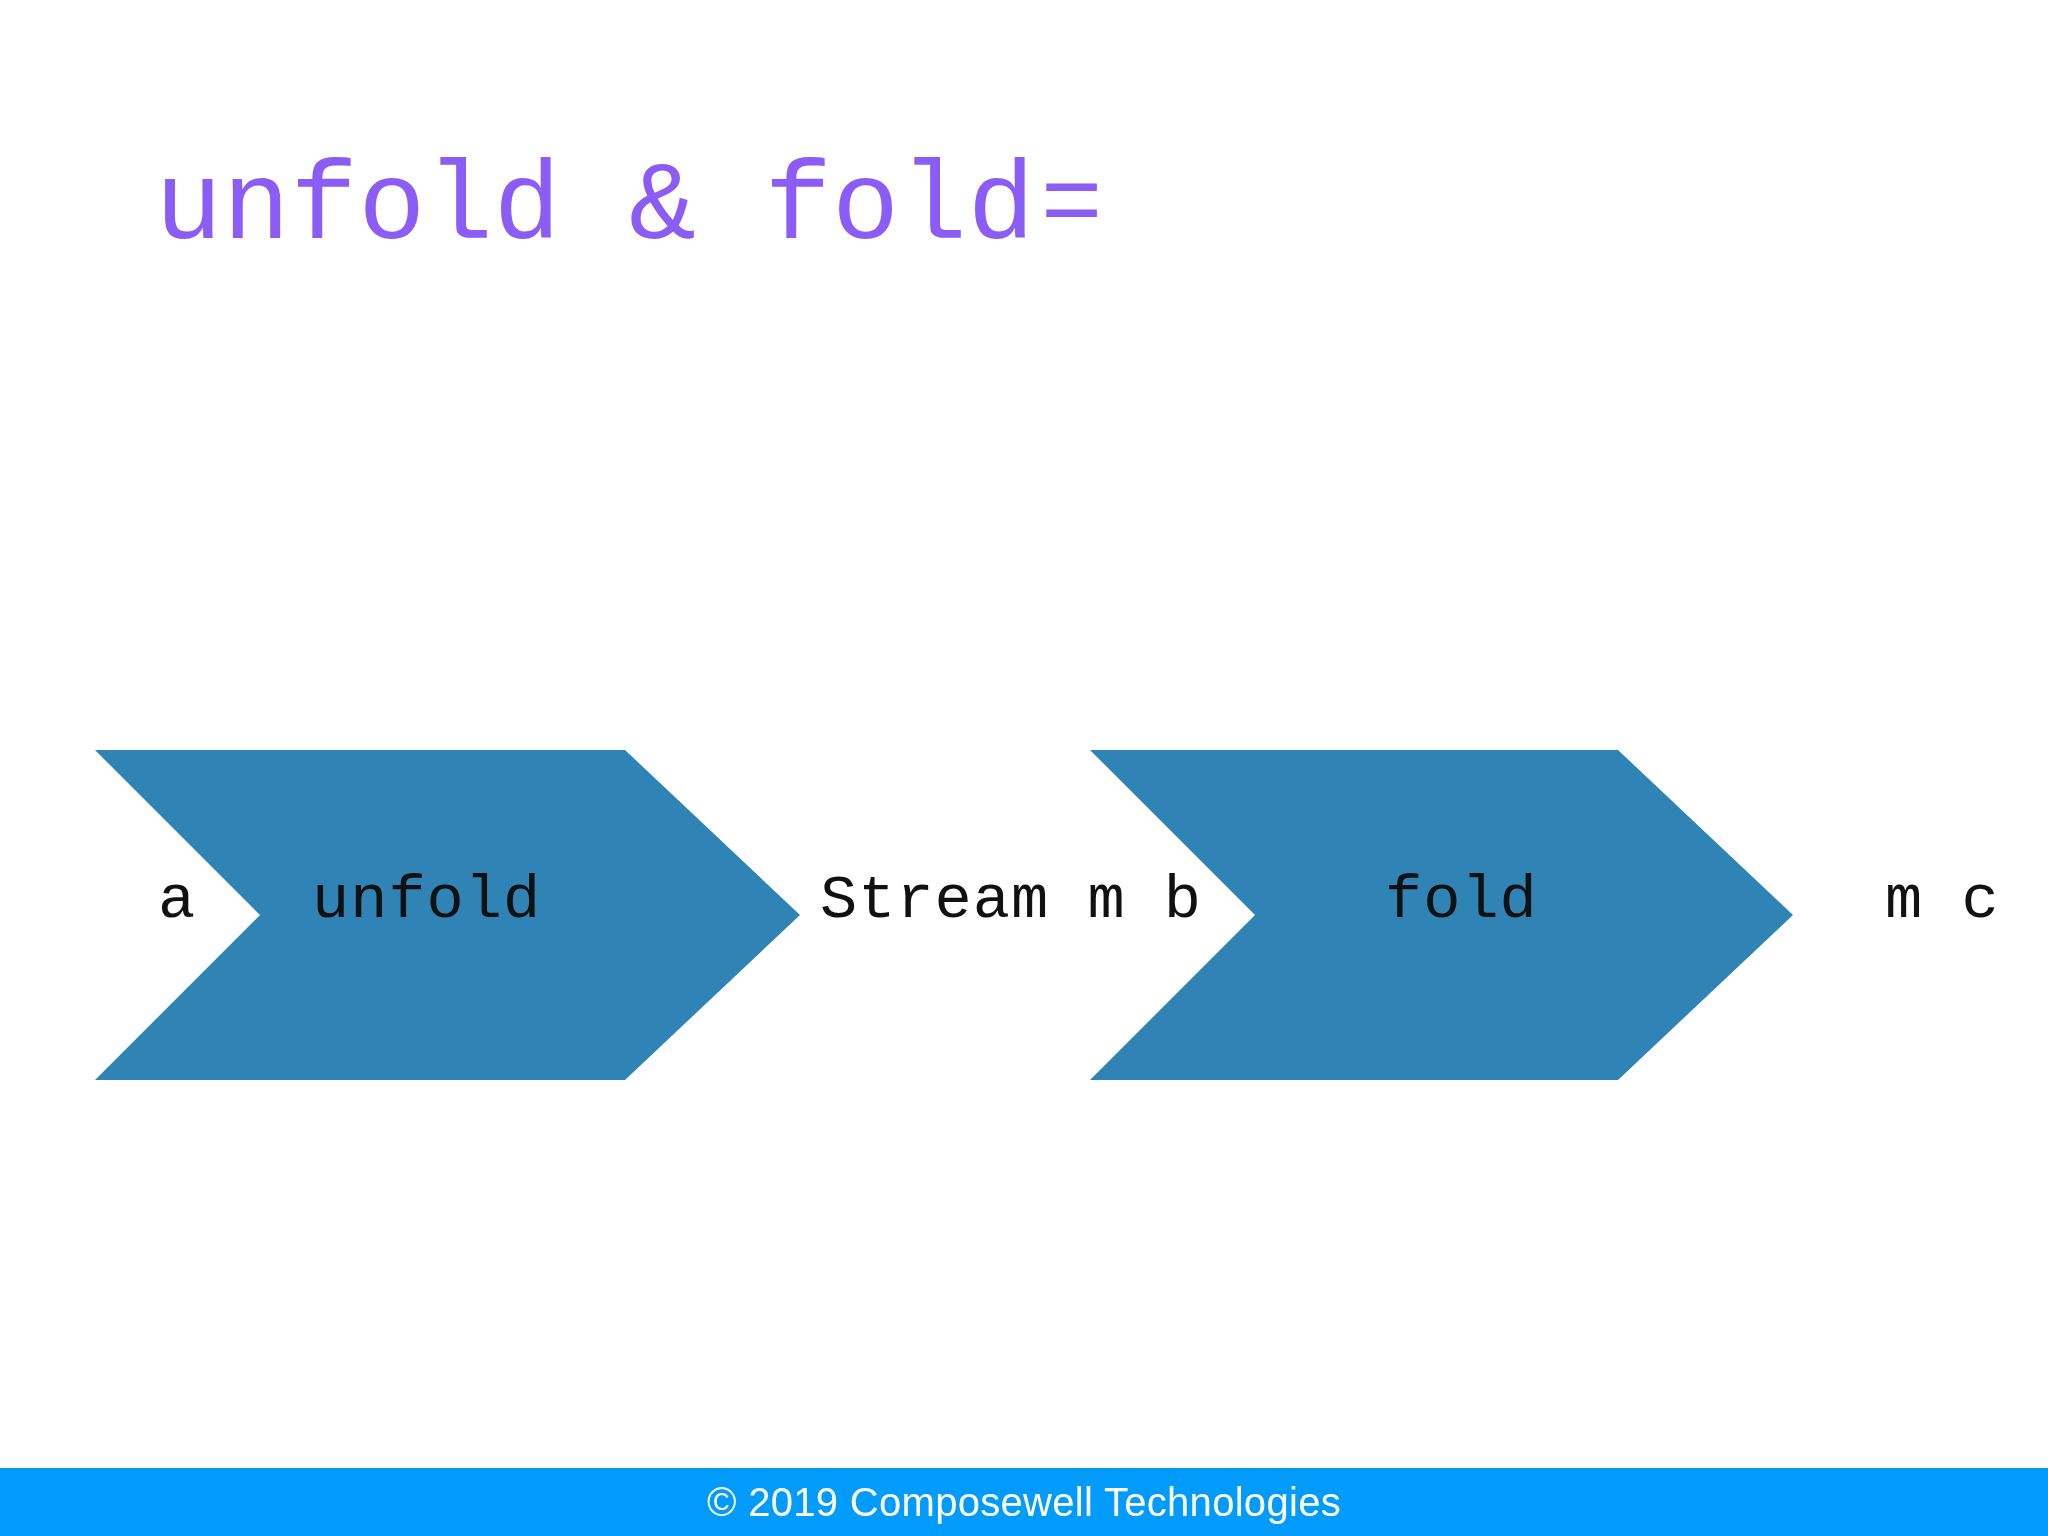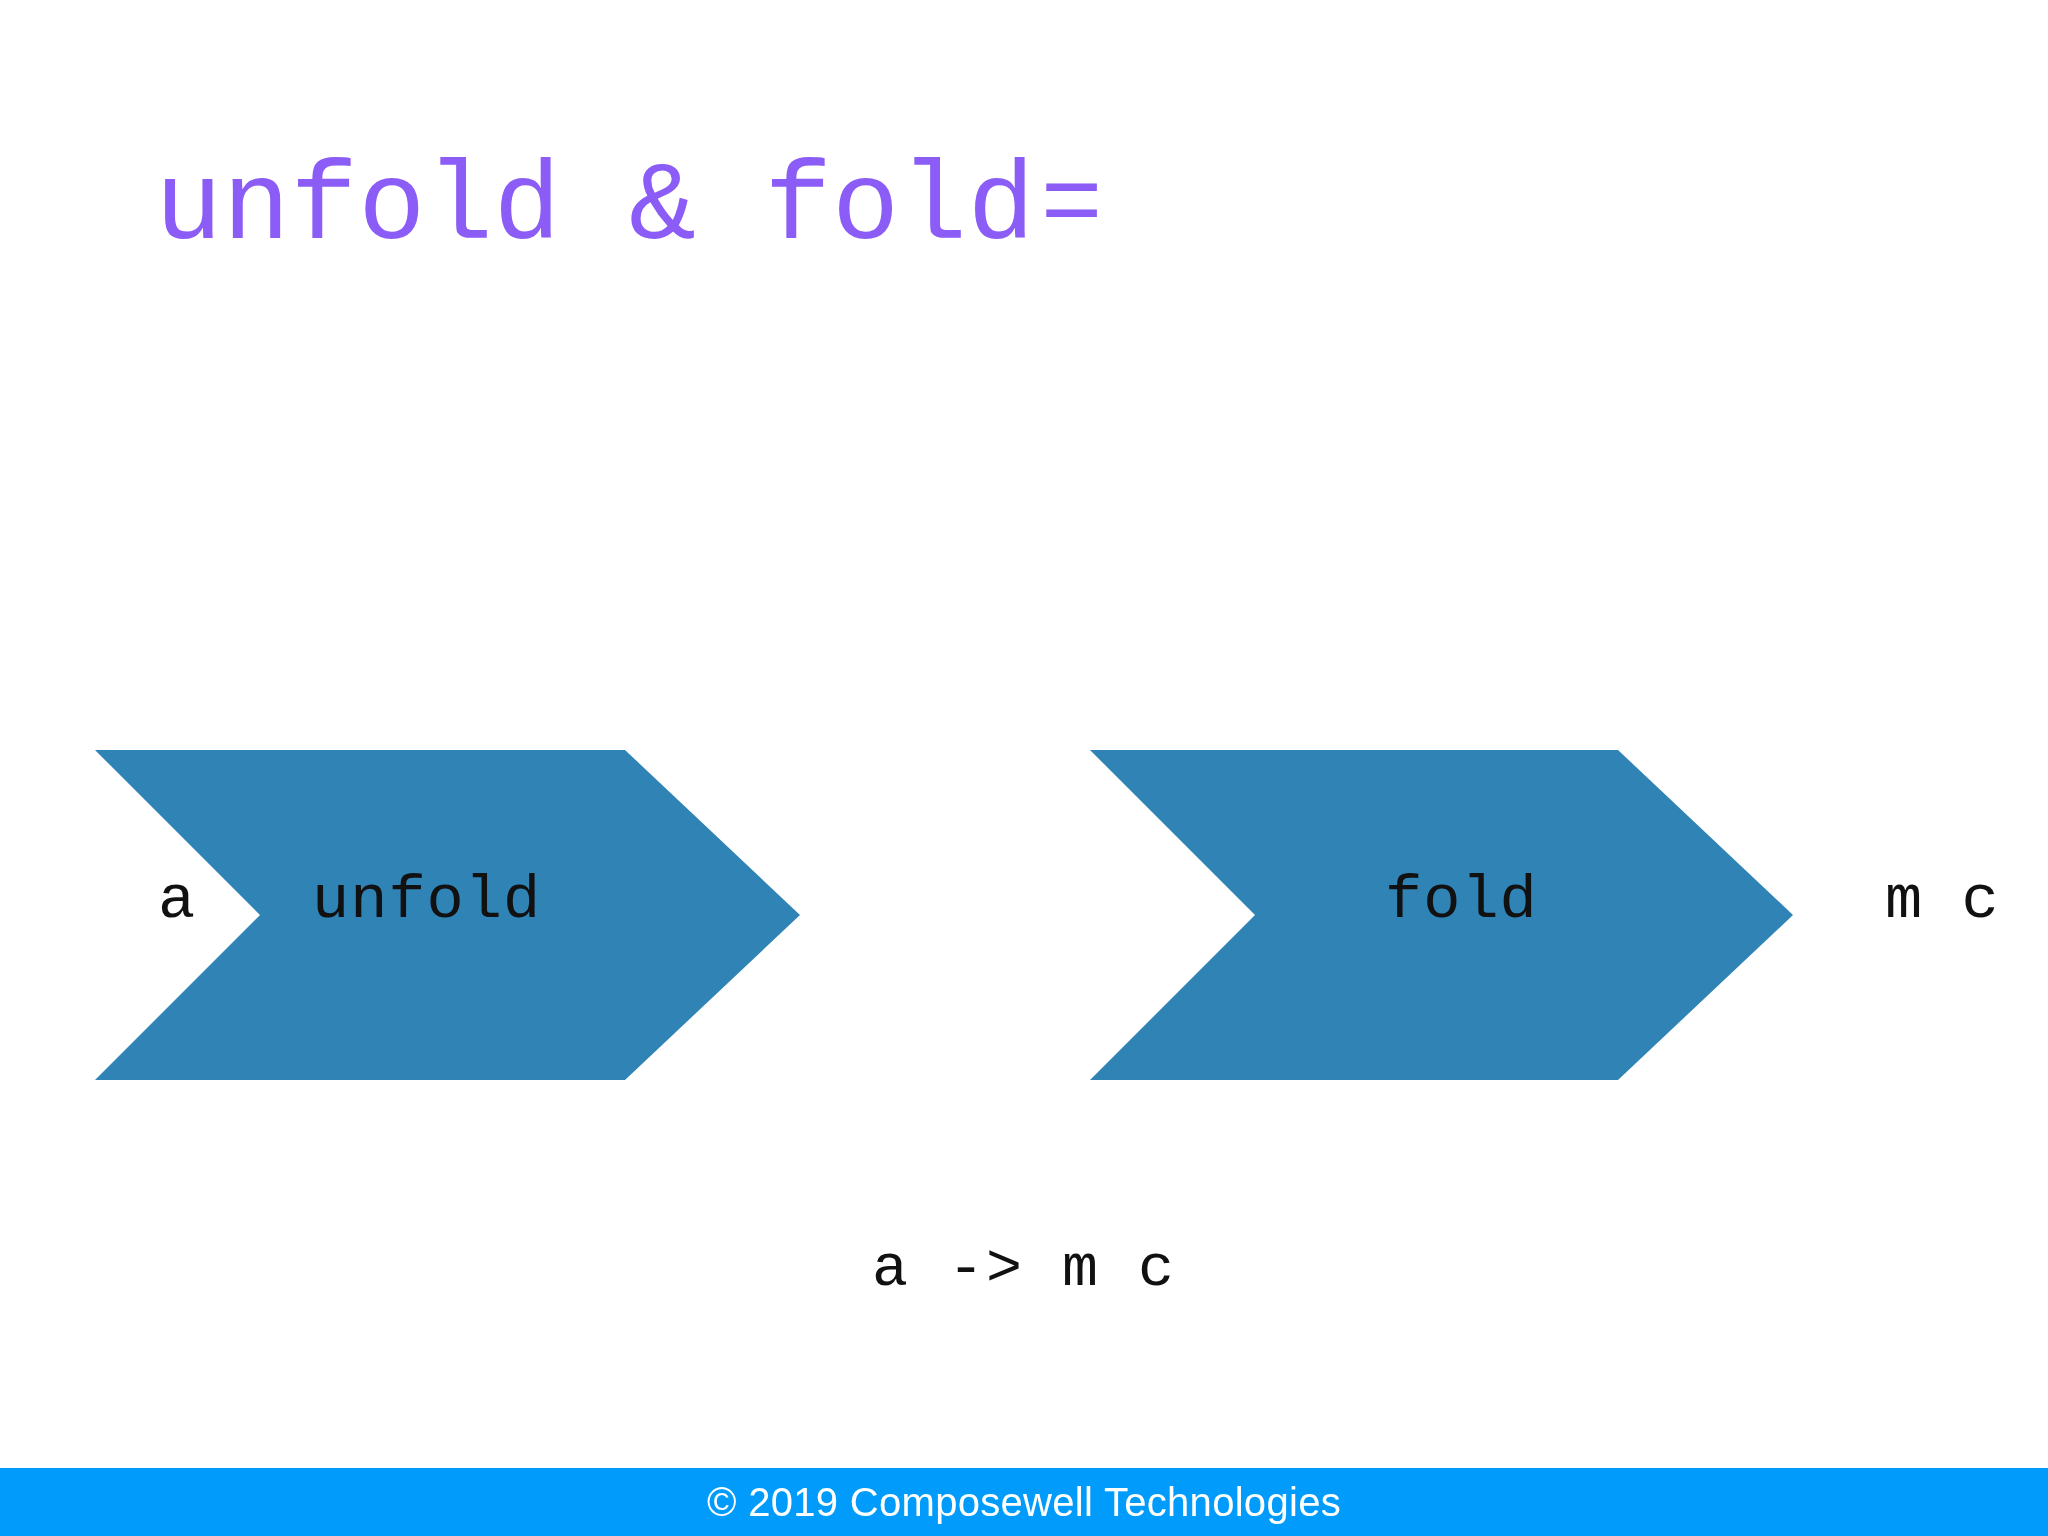--- a/index.html
+++ b/index.html
@@ -157,25 +157,25 @@
 
   <div class="diagram">
 
     <div class="chevron chevron-1"></div>
     <div class="chevron chevron-2"></div>
 
     <div class="edge-label label-a">a</div>
 
     <div class="inner-label label-unfold">unfold</div>
 
+    <div class="edge-label label-stream">Stream m b</div>
 
     <div class="inner-label label-fold">fold</div>
 
     <div class="edge-label label-mc">m c</div>
   </div>
 
-  <div class="signature">a -&gt; m c</div>
 
   <div class="footer">
     <span class="footer-text">© 2019 Composewell Technologies</span>
   </div>
 
 </div>
 
 </body></html>

